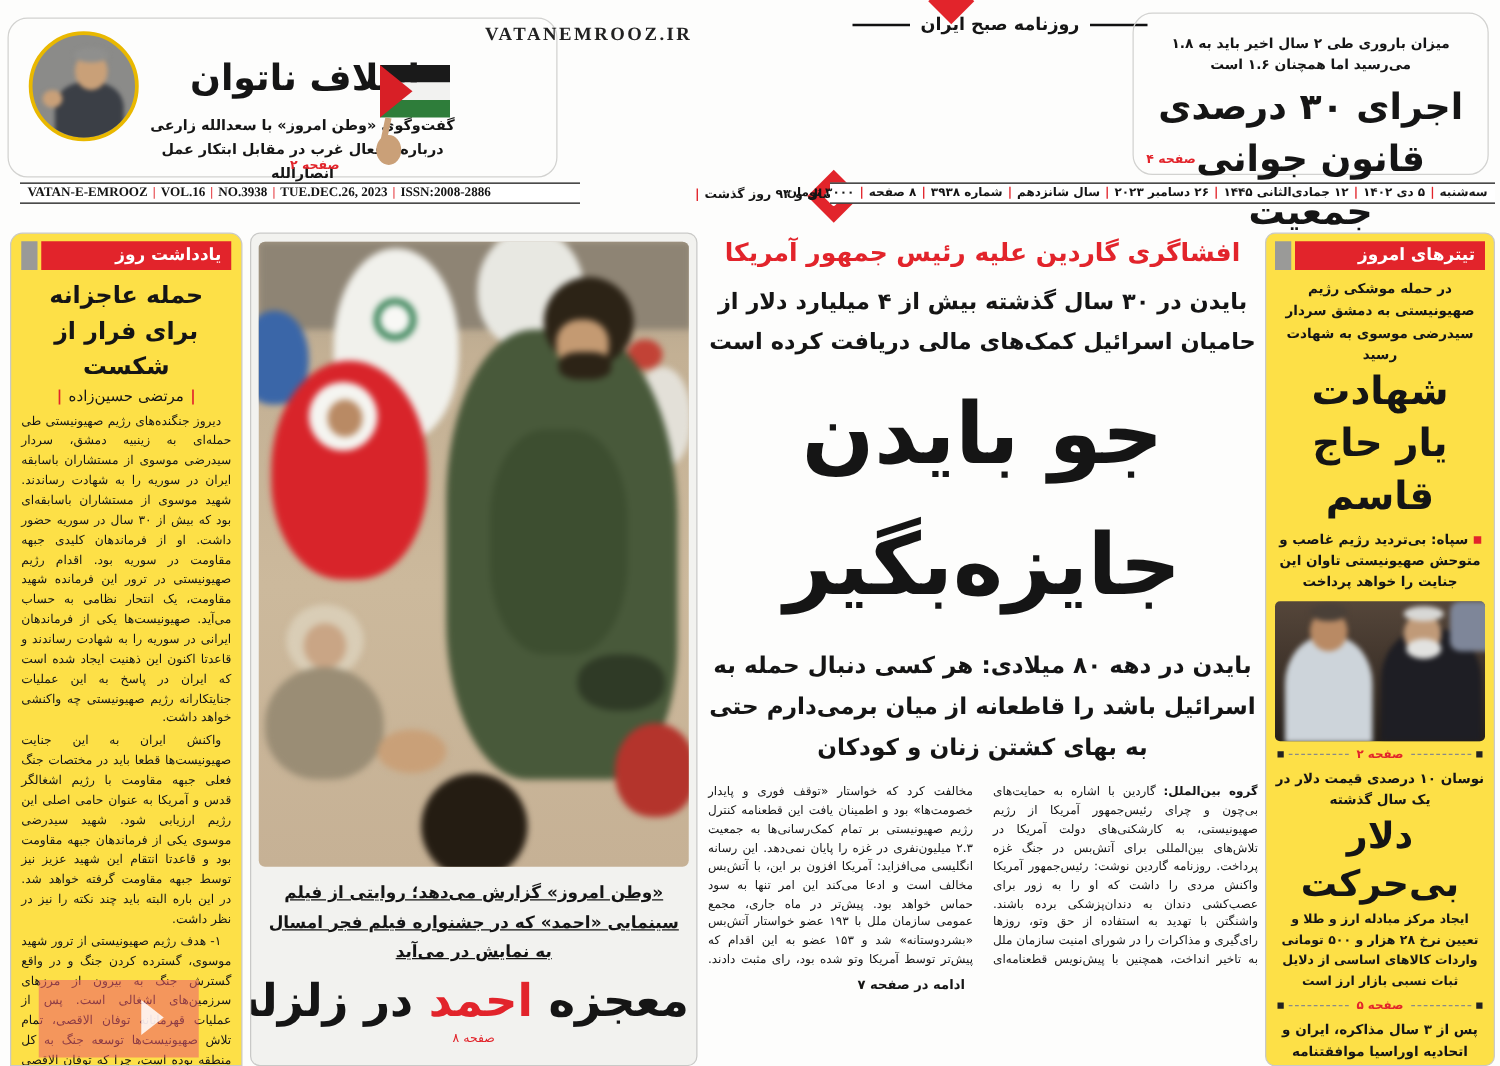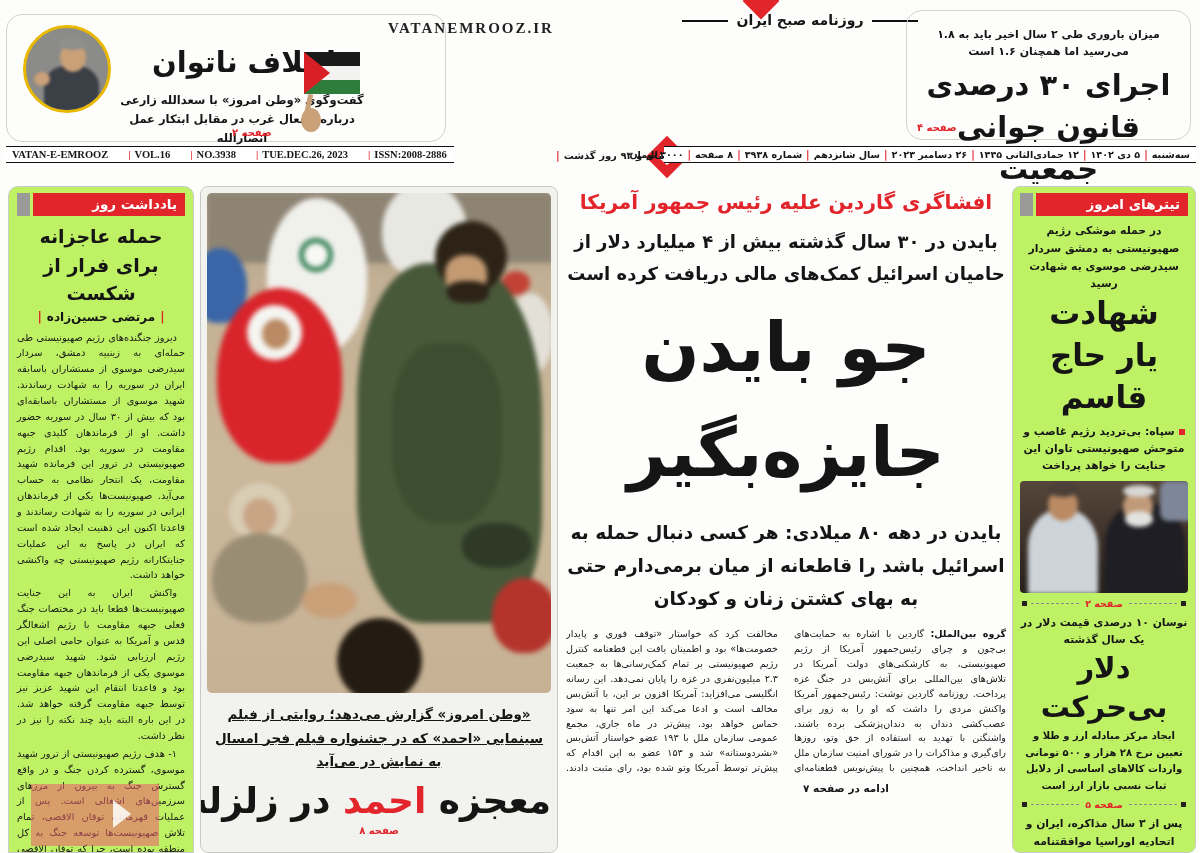--- a/index.html
+++ b/index.html
@@ -38,71 +38,71 @@
   .site-url { position:absolute; left:388px; top:20px; direction:ltr; font-family:"Liberation Serif", serif;
               font-size:15px; font-weight:700; letter-spacing:2px; color:#222; }
   .ornament-top { position:absolute; left:748px; top:-12px; width:26px; height:26px; background:#e2242b; transform:rotate(45deg); }
   .ornament-bottom { position:absolute; left:652px; top:142px; width:30px; height:30px; background:#e2242b; transform:rotate(45deg); }
   .ornament-bottom::after { content:""; position:absolute; left:9px; top:9px; width:12px; height:12px; background:#fff; transform:rotate(0deg); border-radius:2px; }
 
   .flag { position:absolute; left:298px; top:50px; }
 
   .strip { position:absolute; top:146px; border-top:1.5px solid #111; border-bottom:1.5px solid #111;
            display:flex; align-items:center; font-weight:700; background:#fff; padding:2px 6px; }
-  .strip-left { left:6px; width:448px; direction:ltr; font-family:"Liberation Serif", serif; font-size:10.5px;gap:16px; }
+  .strip-left { left:16px; width:448px; direction:ltr; font-family:"Liberation Serif", serif; font-size:10.5px; }
   .strip-right { left:664px; width:532px; font-size:9.6px; }
   .strip span.item { white-space:nowrap; }
   .strip span.item + span.item::before { content:"|"; color:#e2242b; margin:0 4px; font-weight:700; }
   .days-counter { position:absolute; left:552px; top:150px; font-size:10px; font-weight:700; }
   .days-counter::before, .days-counter::after { content:"|"; color:#e2242b; margin:0 4px; }
 
   
-  .colbox { position:absolute; top:186px; background:#bef264; border:1px solid #c9c9c7; border-radius:8px; overflow:hidden; }
+  .colbox { position:absolute; top:186px; background:#fde047; border:1px solid #c9c9c7; border-radius:8px; overflow:hidden; }
   .banner-row { display:flex; align-items:stretch; gap:3px; margin-bottom:6px; }
   .banner { flex:1; background:#e2242b; color:#fff; font-size:13.5px; font-weight:700; padding:3px 8px 4px; }
   .banner-sq { width:13px; background:#9a9a98; }
   .divider { display:flex; align-items:center; gap:4px; margin:5px 2px; }
   .divider .sq { width:5px; height:5px; background:#222; flex:0 0 auto; }
   .divider .dash { flex:1; border-top:1px dashed #8a8a88; }
   .divider .plabel { color:#e2242b; font-size:9.5px; font-weight:700; padding:0 2px; }
 
   
   #note-col { left:8px; width:186px; height:667px; padding:6px 8px; border-radius:10px 10px 0 0; }
   .note-headline { font-size:19px; font-weight:800; text-align:center; line-height:1.5; margin:4px 0 2px; }
-  .note-author { text-align:center; font-size:12px; font-weight:700; margin-bottom:6px; }
+  .note-author { text-align:center; font-size:12px; font-weight:400; margin-bottom:6px; }
   .note-author::before, .note-author::after { content:"|"; color:#e2242b; margin:0 5px; font-weight:800; }
   .note-body { font-size:9.8px; line-height:1.62; text-align:justify; }
   .note-body p { margin-bottom:2px; text-indent:8px; }
   .watermark { position:absolute; left:22px; bottom:6px; width:128px; height:62px;
                background:rgba(236,90,110,0.55); }
   .watermark::after { content:""; position:absolute; right:14px; top:16px; border:14px solid transparent;
                border-left:18px solid rgba(255,255,255,0.85); }
 
   
   #photo-block { left:200px; width:358px; height:667px; background:#f2f2ef; padding:6px; }
   .big-photo { position:relative; width:100%; height:500px; border-radius:5px; overflow:hidden;
                background:linear-gradient(180deg,#a99c88 0%,#c3b094 18%,#ccb99c 55%,#c6b195 100%); }
   .big-photo .blobs { position:absolute; inset:0; filter:blur(2.5px); }
   .bp { position:absolute; border-radius:50% 50% 45% 45%; }
   .caption { text-align:center; font-size:13.5px; font-weight:700; line-height:1.75; margin-top:10px;text-decoration:underline; }
   .cap-headline { text-align:center; font-size:36px; font-weight:800; letter-spacing:-1.5px; margin-top:6px; white-space:nowrap; }
   .cap-headline .red { color:#e2242b; }
-  .cap-pageref { text-align:center; color:#e2242b; font-size:10px; font-weight:700; margin-top:4px; }
+  .cap-pageref { text-align:center; color:#e2242b; font-size:10px; font-weight:400; margin-top:4px; }
 
   
   #main-col { position:absolute; left:566px; top:190px; width:440px; height:660px; }
   .ma-kicker { color:#e2242b; font-size:20px; font-weight:800; text-align:center; letter-spacing:-0.5px; }
   .ma-lead { font-size:18px; font-weight:800; text-align:center; line-height:1.8; margin-top:12px; }
   .ma-headline { text-align:center; font-size:68px; font-weight:800; line-height:1.55; letter-spacing:-2px; margin-top:4px; }
   .ma-headline span { display:block; }
   .ma-deck { font-size:18.5px; font-weight:800; text-align:center; line-height:1.8; margin-top:10px; }
   .ma-body { margin-top:12px; height:152px; overflow:hidden; columns:2; column-gap:16px;
              font-size:9.6px; line-height:1.55; text-align:justify; }
   .ma-body .byline { font-weight:800; }
-  .ma-continue { font-size:10.5px; font-weight:800; margin-top:3px; text-align:center; padding-left:120px; }
+  .ma-continue { font-size:10.5px; font-weight:800; margin-top:3px; text-align:left; padding-left:120px; }
 
   
   #headlines-col { left:1012px; width:184px; height:667px; padding:6px 7px; }
   .hl-lead { font-size:10.8px; font-weight:700; text-align:center; line-height:1.65; }
   .hl-headline { text-align:center; font-weight:800; line-height:1.35; letter-spacing:-1px; }
   .hl-headline span { display:block; }
   .hl1 { font-size:31px; }
   .hl2 { font-size:29px; }
   .hl-bullet { font-size:10.8px; font-weight:700; text-align:center; line-height:1.6; margin-top:4px; }
   .hl-bullet::before { content:""; display:inline-block; width:6px; height:6px; background:#e2242b; margin-left:4px; }

